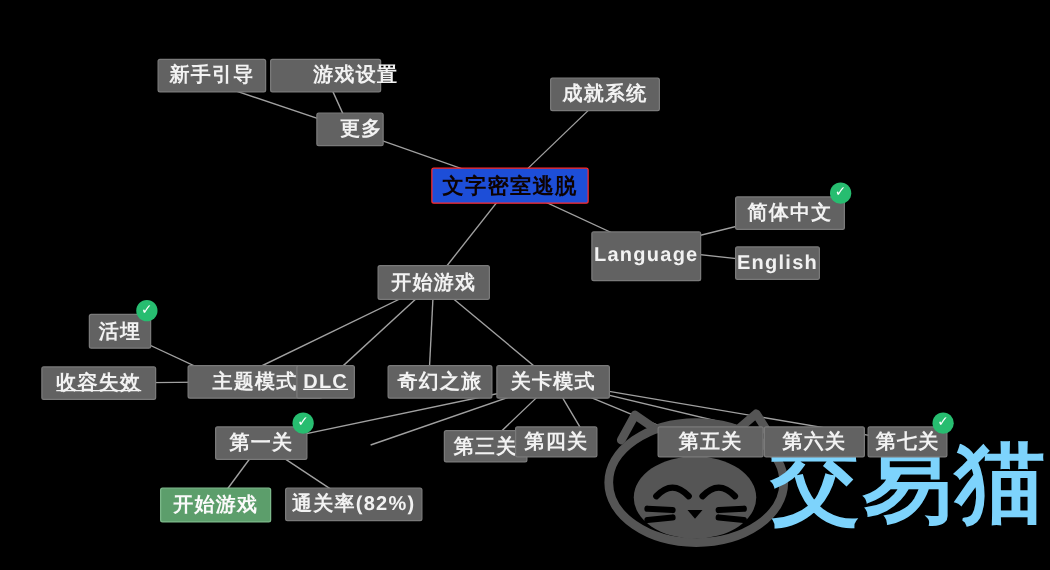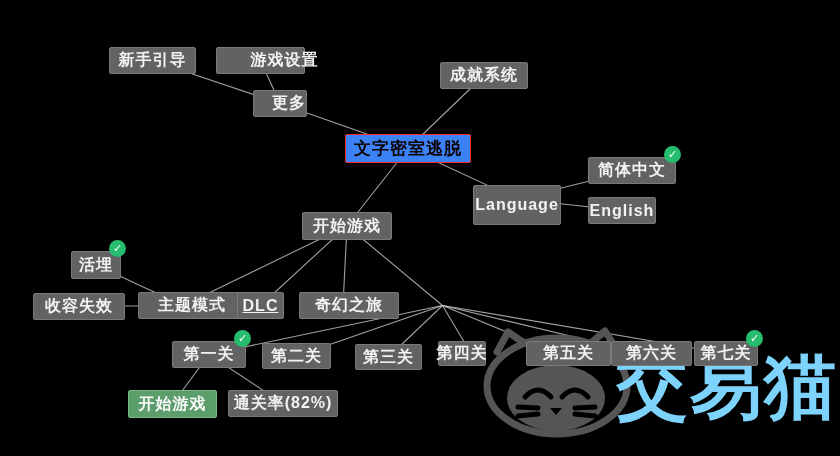--- a/index.html
+++ b/index.html
@@ -12,21 +12,21 @@
   .wm-text{
     position:absolute;left:616px;top:350px;font-size:72px;font-weight:bold;
     color:#7dd3fc;letter-spacing:2px;line-height:1;white-space:nowrap;
   }
   .node{
     position:absolute;z-index:3;display:flex;align-items:center;justify-content:center;
     background:#626262;color:#f2f2f2;font-weight:bold;font-size:16px;
     border:1px solid #7a7a7a;border-radius:2px;box-sizing:border-box;
     white-space:nowrap;cursor:default;letter-spacing:1px;
   }
-  .node.red{background:#3b82f6;color:#0d0202;border-color:#ff2a2a;font-size:17px;}
+  .node.red{background:#1d4ed8;color:#0d0202;border-color:#ff2a2a;font-size:17px;}
   .node.green{background:#5c9e6b;color:#fafafa;border-color:#7cb98a;}
   .check{
     position:absolute;top:-12px;right:-6px;width:17px;height:17px;border-radius:50%;
     color:#fff;font-size:11px;font-weight:bold;display:flex;align-items:center;
     justify-content:center;line-height:1;letter-spacing:0;
   }
 </style>
 </head>
 <body>
 
@@ -72,21 +72,21 @@
         <path d="M518,407 l 20,1"></path>
         <path d="M518,416 l 20,-2"></path>
         <path d="M575,408 l 20,-1"></path>
         <path d="M575,414 l 20,2"></path>
       </g>
       <path d="M550,408 l 12,0 l -6,7 z" fill="#000"></path>
     </svg>
     <div class="wm-text">交易猫</div>
   </div>
 
-<div class="node gray" style="left: 109px; top: 47px; width: 87px; height: 27px; font-family: Liberation Mono, monospace;">
+<div class="node gray" style="left: 126px; top: 47px; width: 87px; height: 27px; font-family: Liberation Mono, monospace;">
       <span>新手引导</span>
     </div>
     <div class="node gray" style="left: 216px; top: 47px; width: 89px; height: 27px; padding-left: 48px;">
       <span>游戏设置</span>
     </div>
     <div class="node gray" style="left: 253px; top: 90px; width: 54px; height: 27px; justify-content: flex-end;">
       <span>更多</span>
     </div>
     <div class="node gray" style="left: 440px; top: 62px; width: 88px; height: 27px;">
       <span>成就系统</span>
@@ -104,43 +104,43 @@
     <div class="node gray" style="left: 588px; top: 197px; width: 68px; height: 27px;">
       <span>English</span>
     </div>
     <div class="node gray" style="left: 302px; top: 212px; width: 90px; height: 28px;">
       <span>开始游戏</span>
     </div>
     <div class="node gray" style="left: 71px; top: 251px; width: 50px; height: 28px;">
       <span>活埋</span>
       <span class="check" style="background: rgb(39, 189, 112);">✓</span>
     </div>
-    <div class="node gray" style="left: 33px; top: 293px; width: 92px; height: 27px;">
+    <div class="node gray" style="left: 33px; top: 293px; width: 92px; height: 27px; text-decoration: underline;">
       <span>收容失效</span>
     </div>
-    <div class="node gray" style="left: 138px; top: 292px; width: 108px; height: 27px; justify-content: center;">
+    <div class="node gray" style="left: 150px; top: 292px; width: 108px; height: 27px; justify-content: center;">
       <span>主题模式</span>
     </div>
     <div class="node gray" style="left: 237px; top: 292px; width: 47px; height: 27px; text-decoration: underline;">
       <span>DLC</span>
     </div>
-    <div class="node gray" style="left: 299px; top: 292px; width: 100px; height: 27px;">
+    <div class="node gray" style="left: 310px; top: 292px; width: 84px; height: 27px;">
       <span>奇幻之旅</span>
+    </div>
+    <div class="node gray" style="left: 397px; top: 292px; width: 91px; height: 27px;">
+      <span>关卡模式</span>
     </div>
     <div class="node gray" style="left: 172px; top: 341px; width: 74px; height: 27px;">
       <span>第一关</span>
       <span class="check" style="background: rgb(39, 189, 112);">✓</span>
     </div>
-    <div class="node gray" style="left: 262px; top: 343px; width: 69px; height: 26px;">
-      <span>第二关</span>
-    </div>
     <div class="node gray" style="left: 355px; top: 344px; width: 67px; height: 26px;">
       <span>第三关</span>
     </div>
-    <div class="node gray" style="left: 438px; top: 341px; width: 48px; height: 25px;">
+    <div class="node gray" style="left: 412px; top: 341px; width: 66px; height: 25px;">
       <span>第四关</span>
     </div>
     <div class="node gray" style="left: 526px; top: 341px; width: 85px; height: 25px;">
       <span>第五关</span>
     </div>
     <div class="node gray" style="left: 611px; top: 341px; width: 81px; height: 25px; font-family: Liberation Serif, serif;">
       <span>第六关</span>
     </div>
     <div class="node gray" style="left: 694px; top: 341px; width: 64px; height: 25px;">
       <span>第七关</span>

